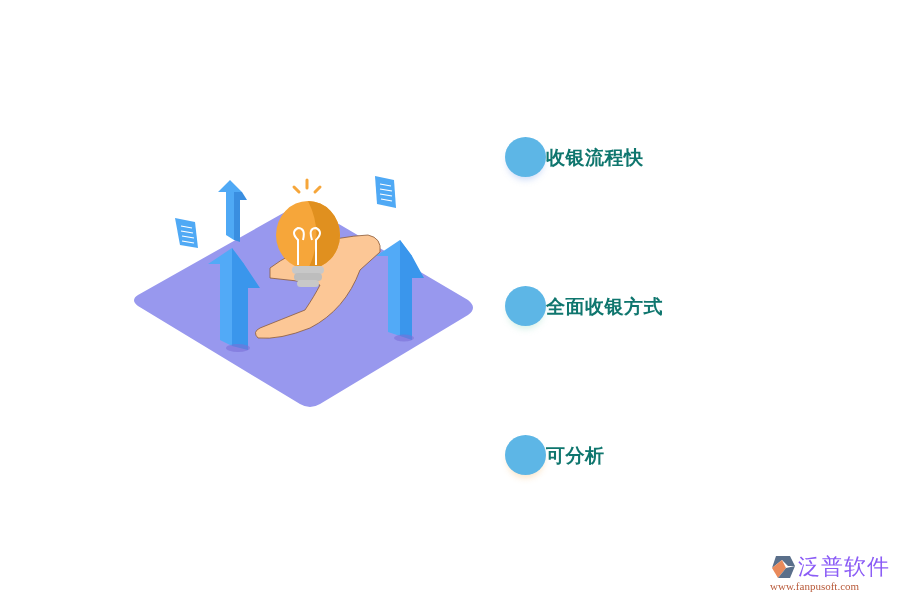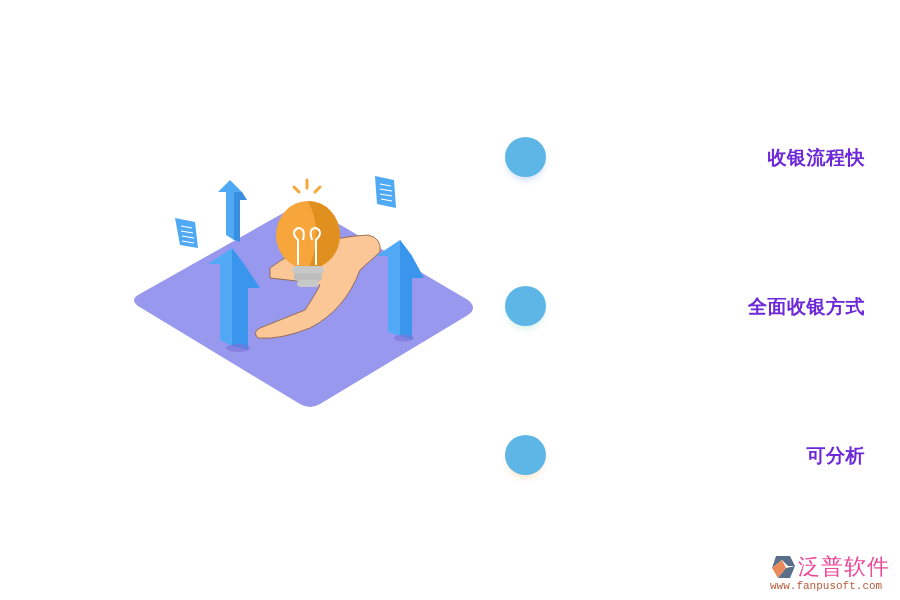--- a/index.html
+++ b/index.html
@@ -1,26 +1,26 @@
 <!DOCTYPE html>
 <html><head>
 <meta charset="utf-8">
 <style>
   html, body { margin:0; padding:0; }
   body { width:900px; height:600px; background:#ffffff; position:relative; overflow:hidden; font-family:"DejaVu Sans", sans-serif; }
   .illustration { position:absolute; left:120px; top:160px; width:370px; height:260px; }
   .feature { position:absolute; left:505px; width:360px; height:44px; }
   .feature .dot { position:absolute; left:0; top:0; width:41px; height:40px; border-radius:50%; background:#5db6e6; }
-  .feature .label { position:absolute; left:41px; right:0; top:8px; text-align:right; font-size:19px; font-weight:bold; color:#6d28d9; letter-spacing:0.5px; }
+  .feature .label { position:absolute; left:41px; right:0; top:8px; text-align:left; font-size:19px; font-weight:bold; color:#0f766e; letter-spacing:0.5px; }
   .f1 { top:137px; } .f1 .dot { box-shadow:0 5px 6px -2px rgba(120,160,235,0.35); }
   .f2 { top:286px;font-family:Liberation Serif, serif; } .f2 .dot { box-shadow:0 5px 6px -2px rgba(140,215,190,0.35); }
   .f3 { top:435px; } .f3 .dot { box-shadow:0 5px 6px -2px rgba(245,200,140,0.45); }
   .logo { position:absolute; left:768px; top:552px; width:130px; height:46px; }
-  .logo .brand { position:absolute; left:30px; top:0; font-size:22px; color:#ec4899; letter-spacing:1px; font-family:Liberation Serif, serif; }
-  .logo .url { position:absolute; left:2px; top:28px; font-size:11px; color:#b85a3a; font-family:Liberation Mono, monospace; }
+  .logo .brand { position:absolute; left:30px; top:0; font-size:22px; color:#8b5cf6; letter-spacing:1px; font-family:Liberation Serif, serif; }
+  .logo .url { position:absolute; left:2px; top:28px; font-size:11px; color:#b85a3a; font-family:Liberation Serif, serif; }
 </style>
 </head>
 <body>
 
 <div class="illustration">
   <svg width="370" height="260" viewBox="0 0 370 260">
 
     <path d="M18 135 Q10 140 18 146 L180 244 Q190 250 200 244 L348 155 Q358 148 348 140 L190 47 Q182 42 174 47 Z" fill="#9898ee"></path>
 
     <g>

